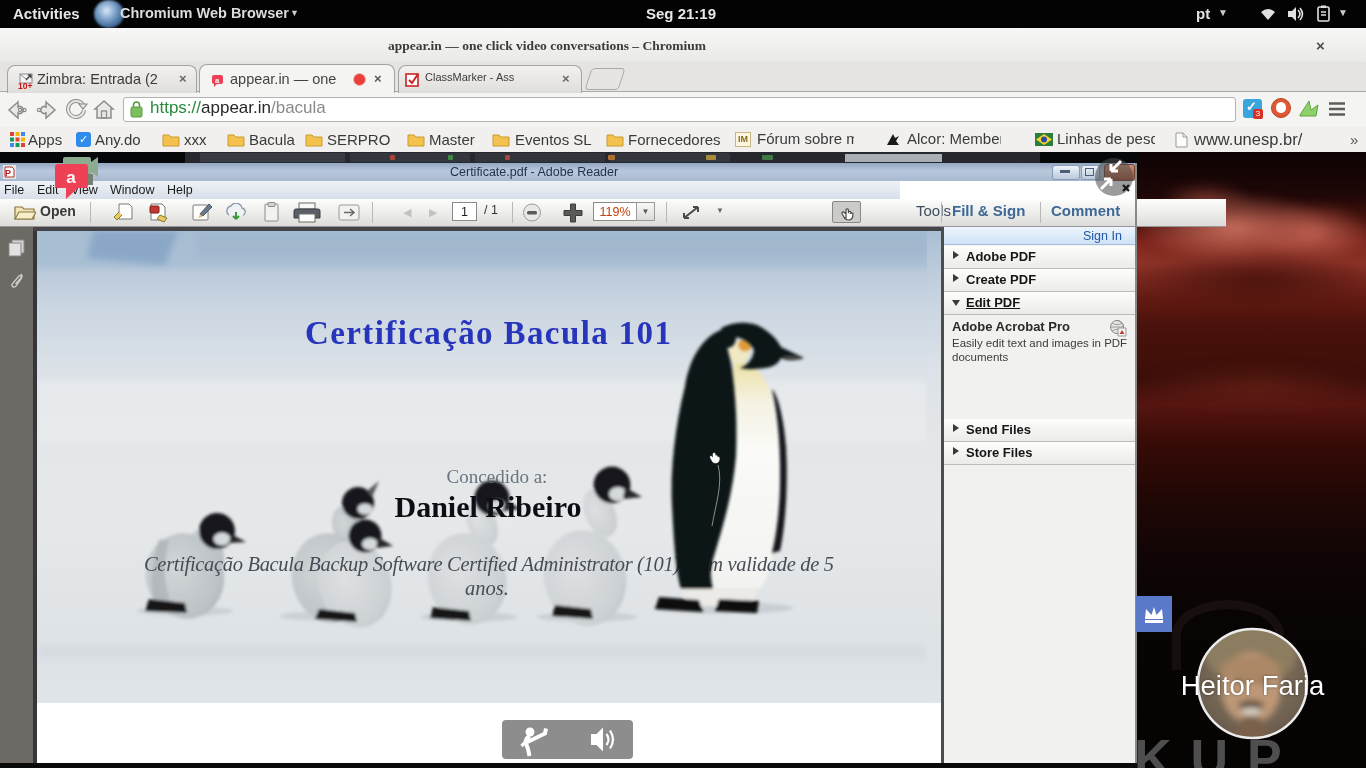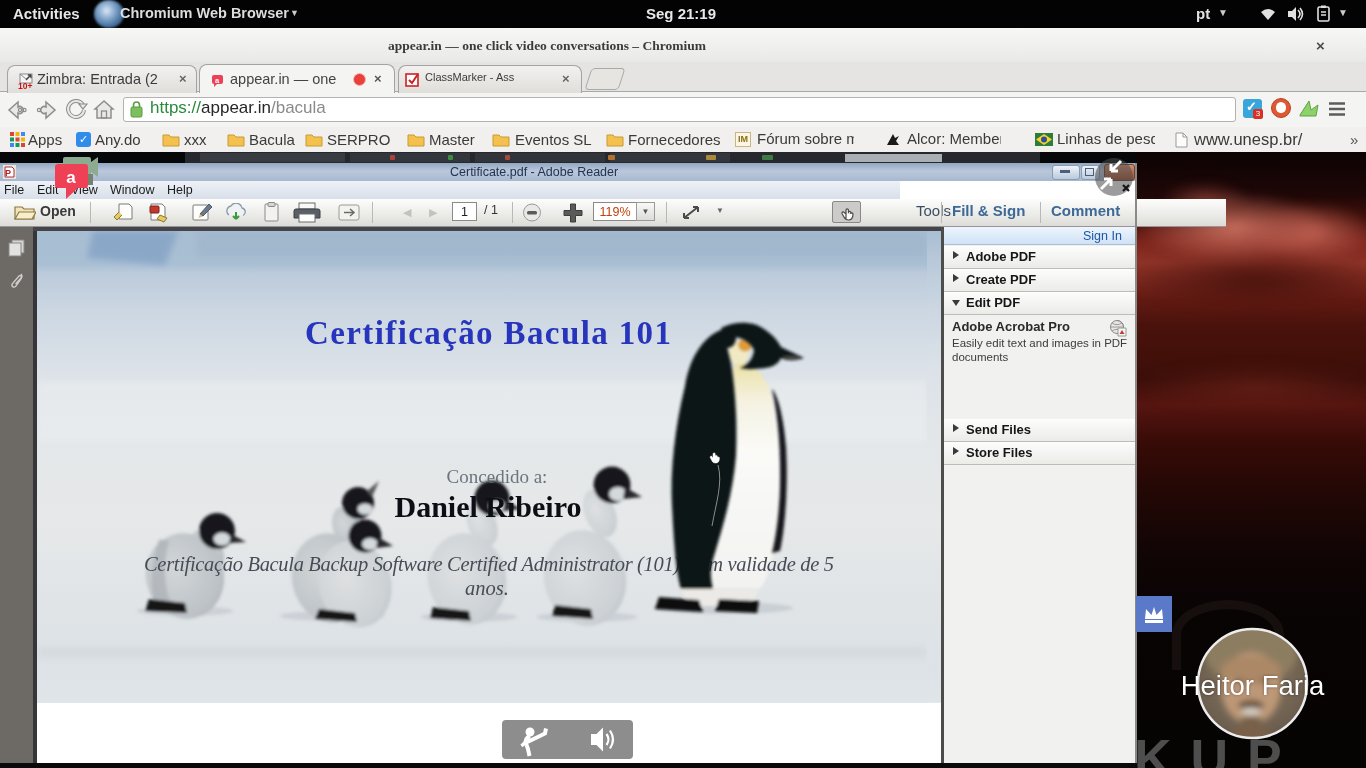--- a/index.html
+++ b/index.html
@@ -455,21 +455,21 @@
       <div class="a" style="left:0;top:0;width:191px;height:17px;background:linear-gradient(#eef5fd,#cfe2f6);border-bottom:1px solid #aabfd8;"></div>
       <div class="a" style="left:139px;top:2px;font-size:12.5px;color:#1e56a8;">Sign In</div>
       <div class="a" style="left:0;top:19px;width:191px;height:21px;background:linear-gradient(#fcfcfb,#ebebe8);border-top:1px solid #fdfdfc;border-bottom:1px solid #bcbcba;"></div>
       <div class="a" style="left:9px;top:24px;width:0;height:0;border-left:6px solid #3a3a38;border-top:4.5px solid transparent;border-bottom:4.5px solid transparent;"></div>
       <div class="a" style="left:22px;top:22px;font-size:13px;font-weight:bold;color:#161616;">Adobe PDF</div>
       <div class="a" style="left:0;top:42px;width:191px;height:21px;background:linear-gradient(#fcfcfb,#ebebe8);border-top:1px solid #fdfdfc;border-bottom:1px solid #bcbcba;"></div>
       <div class="a" style="left:9px;top:47px;width:0;height:0;border-left:6px solid #3a3a38;border-top:4.5px solid transparent;border-bottom:4.5px solid transparent;"></div>
       <div class="a" style="left:22px;top:45px;font-size:13px;font-weight:bold;color:#161616;">Create PDF</div>
       <div class="a" style="left:0;top:65px;width:191px;height:21px;background:linear-gradient(#fcfcfb,#ebebe8);border-top:1px solid #fdfdfc;border-bottom:1px solid #bcbcba;"></div>
       <div class="a" style="left:8px;top:73px;width:0;height:0;border-top:6px solid #3a3a38;border-left:4.5px solid transparent;border-right:4.5px solid transparent;"></div>
-      <div class="a" style="left:22px;top:68px;font-size:13px;font-weight:bold;color:#161616;">Edit PDF</div>
+      <div class="a" style="left:22px;top:68px;font-size:13px;font-weight:bold;color:#161616;text-decoration:underline;">Edit PDF</div>
       <div class="a" style="left:8px;top:92px;font-size:13px;font-weight:bold;color:#2a2a2a;">Adobe Acrobat Pro</div>
       <svg class="a" style="left:165px;top:92px;" width="18" height="18">
             <circle cx="8" cy="8" r="6.5" fill="#e8e6e2" stroke="#8a8886"></circle>
             <path d="M8 1.5 a6.5 6.5 0 0 1 0 13 M1.5 8 h13 M3 4 a9 9 0 0 0 10 0 M3 12 a9 9 0 0 1 10 0" fill="none" stroke="#8a8886" stroke-width=".8"></path>
             <path d="M9 9 h8 v8 h-8 z" fill="#f4f4f2" stroke="#9a9a98"></path>
             <path d="M10.5 15 l2.5 -4 l2.5 4 z" fill="#c04030"></path>
           </svg>
       <div class="a" style="left:8px;top:110px;font-size:11.5px;color:#3c3c3c;">Easily edit text and images in PDF</div>
       <div class="a" style="left:8px;top:124px;font-size:11.5px;color:#3c3c3c;">documents</div>
       <div class="a" style="left:66px;top:146px;width:62px;height:24px;background:linear-gradient(#fefefd,#e6e6e3);border:1px solid #8e8e8c;box-sizing:border-box;border-radius:12px;text-align:center;font-size:12.5px;color:#222;line-height:22px;margin-top:48px;">Start Now</div>

